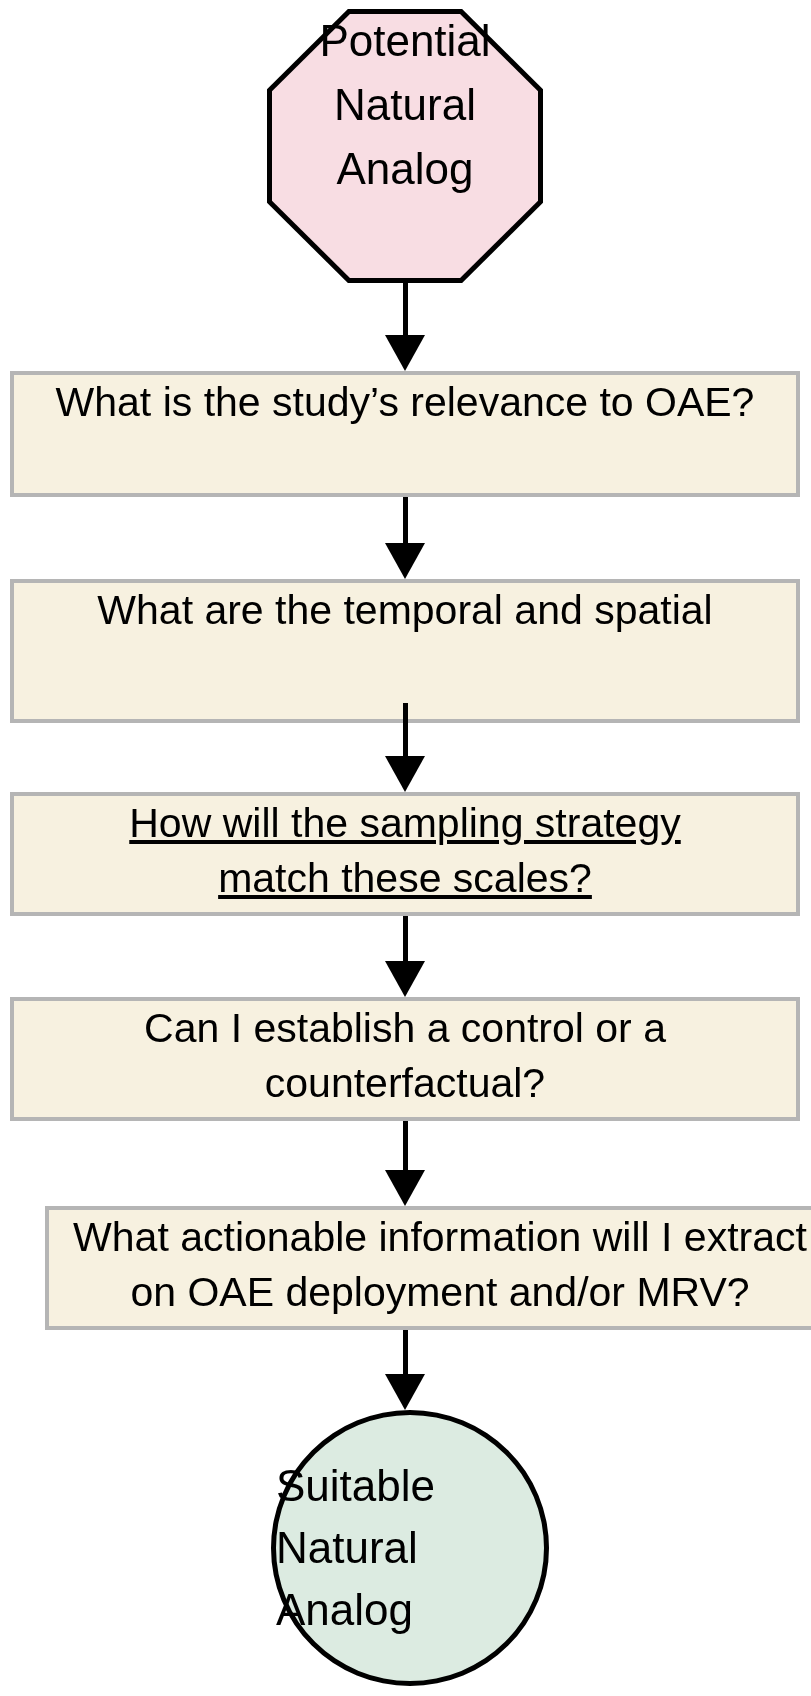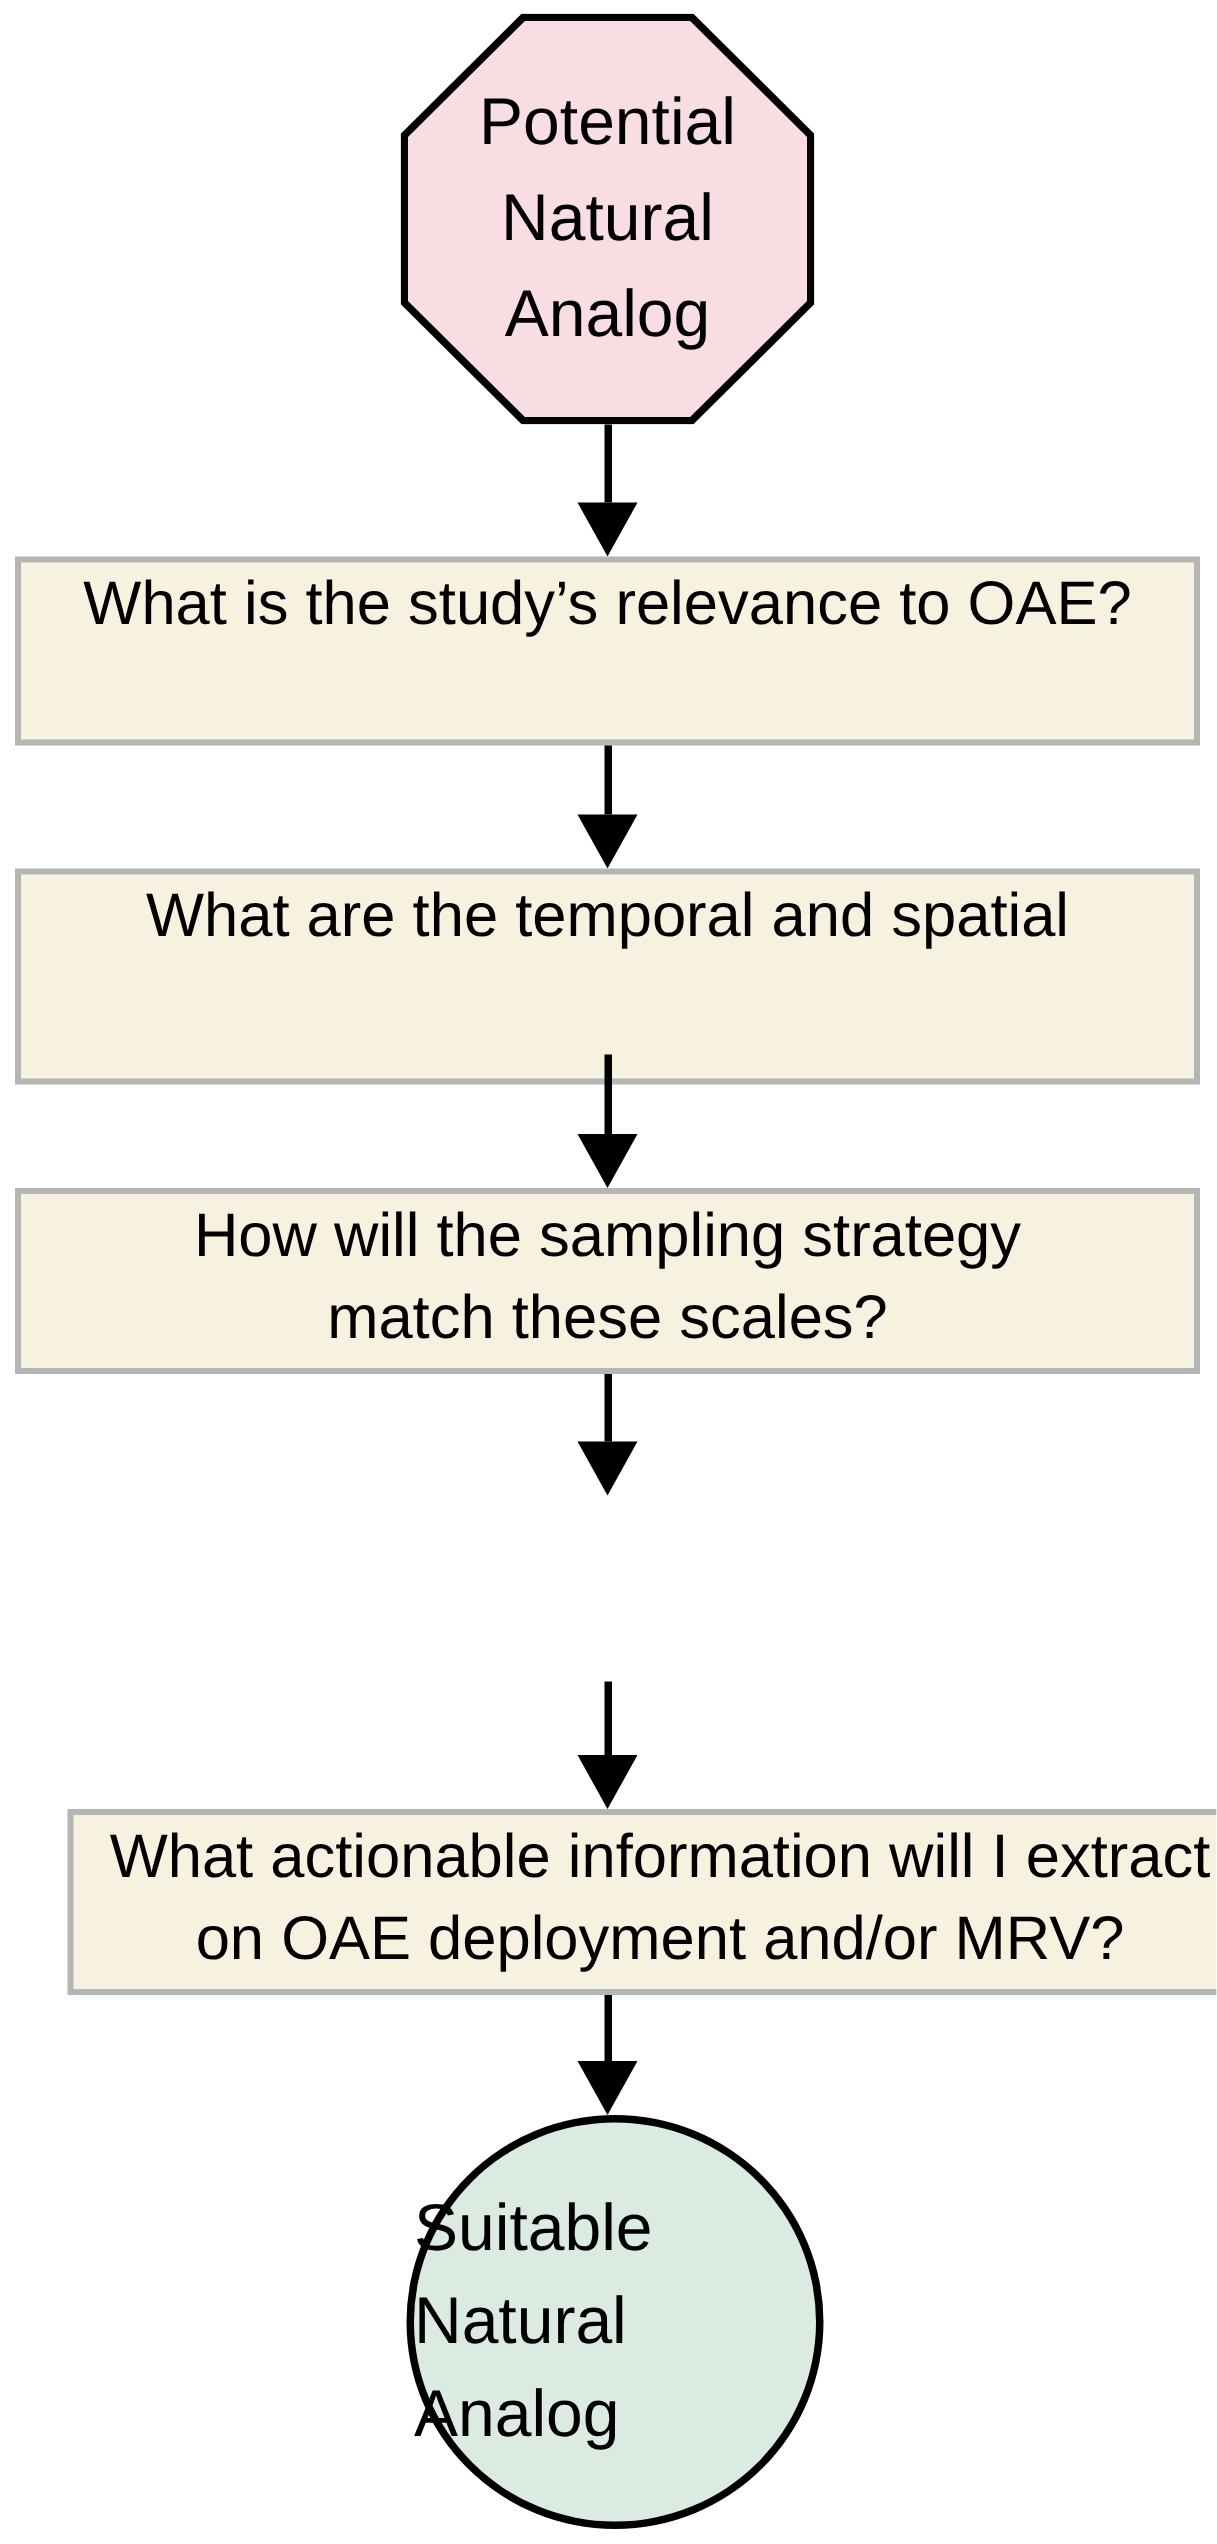--- a/index.html
+++ b/index.html
@@ -23,21 +23,21 @@
   
   .octagon-wrap{position:absolute;left:267px;top:9px;width:276px;height:274px;}
   .octagon-outer,.octagon-inner{
     position:absolute;
     clip-path:polygon(29.3% 0%,70.7% 0%,100% 29.3%,100% 70.7%,70.7% 100%,29.3% 100%,0% 70.7%,0% 29.3%);
   }
   .octagon-outer{inset:0;background:var(--outline);}
   .octagon-inner{inset:5px;background:var(--octagon-fill);}
   .node-label{
     position:absolute;inset:0;
-    display:flex;flex-direction:column;align-items:center;justify-content:center;
+    display:flex;flex-direction:column;align-items:center;justify-content:flex-start;
     font-size:44px;line-height:64px;text-align:center;
   }
 
   
   .qbox{
     position:absolute;left:10px;width:790px;
     box-sizing:border-box;
     background:var(--box-fill);
     border:4px solid var(--box-border);
     display:flex;flex-direction:column;align-items:center;justify-content:flex-start;
@@ -100,30 +100,34 @@
 
   <div class="qbox" style="top:579px;height:144px;">
     <div class="line">What are the temporal and spatial</div>
   </div>
 
   <div class="arrow" style="top:703px;height:89px;">
     <div class="stem"></div>
     <div class="head"></div>
   </div>
 
-  <div class="qbox" style="top:792px;height:124px;">
+  <div class="qbox" style="top:792px;height:124px;text-decoration:underline;">
     <div class="line">How will the sampling strategy</div>
     <div class="line">match these scales?</div>
   </div>
 
   <div class="arrow" style="top:916px;height:81px;">
     <div class="stem"></div>
     <div class="head"></div>
   </div>
 
+  <div class="qbox" style="top:997px;height:124px;">
+    <div class="line">Can I establish a control or a</div>
+    <div class="line">counterfactual?</div>
+  </div>
 
   <div class="arrow" style="top:1121px;height:85px;">
     <div class="stem"></div>
     <div class="head"></div>
   </div>
 
   <div class="qbox" style="top:1206px;height:124px;margin-left:35px;">
     <div class="line">What actionable information will I extract</div>
     <div class="line">on OAE deployment and/or MRV?</div>
   </div>

